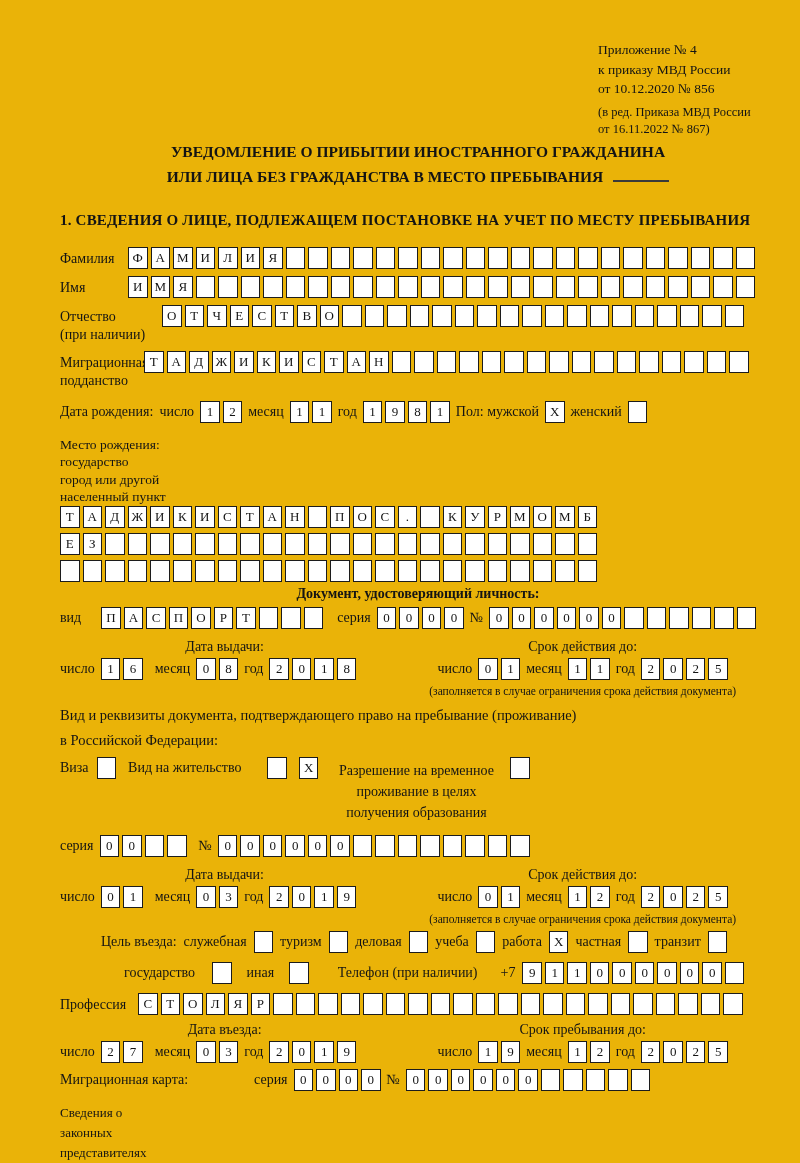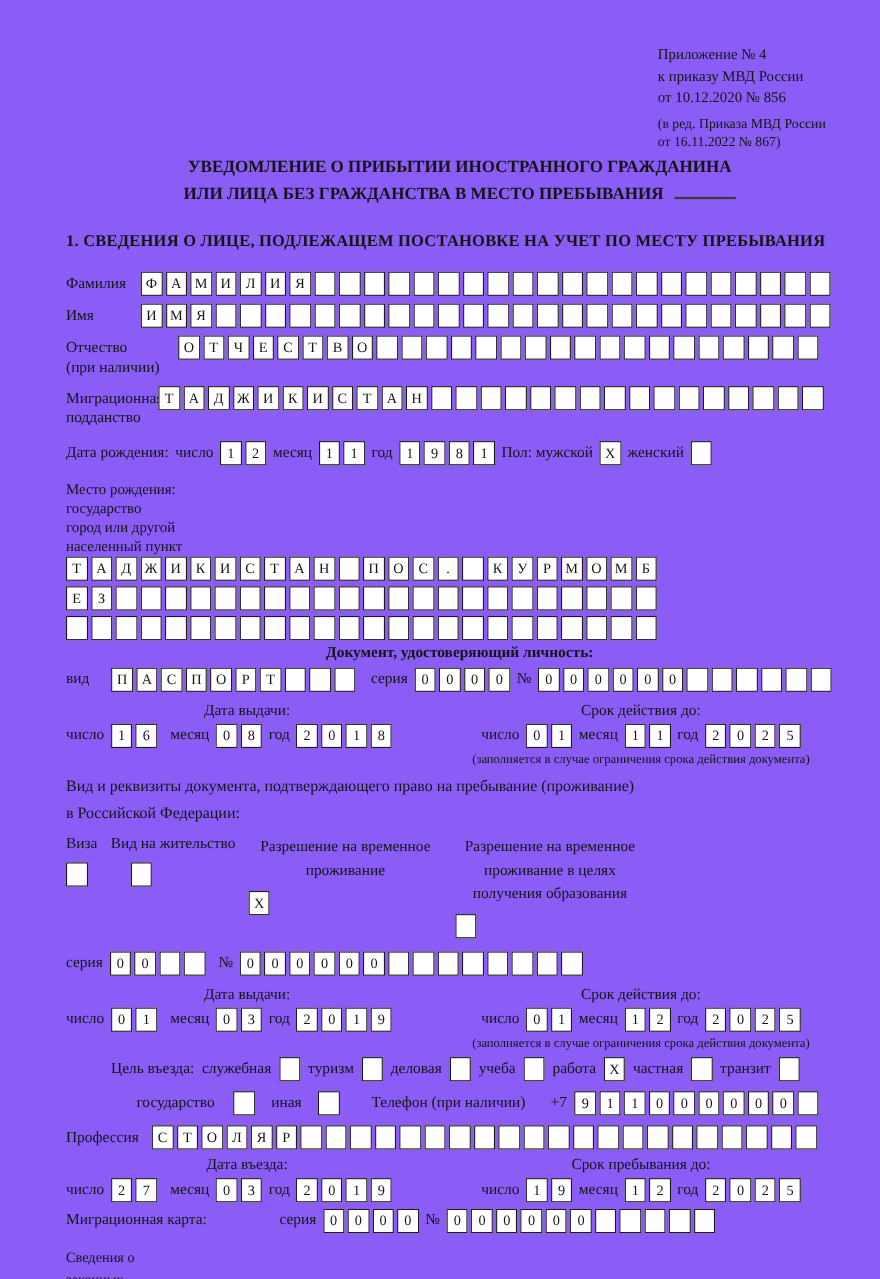--- a/index.html
+++ b/index.html
@@ -1,18 +1,18 @@
 <!DOCTYPE html>
 <html><head>
 <meta charset="utf-8">
 <style>
   * { margin:0; padding:0; box-sizing:border-box; }
   html,body { background:#fff; }
   .page {
-    width:800px; height:1163px; background:#8b5cf6; color:#141414;
+    width:800px; height:1163px; background:#eab308; color:#141414;
     font-family:"Liberation Serif","DejaVu Serif",serif;
     padding:40px 24px 8px 60px; overflow:hidden; position:relative;
   }
   
   .annex { margin-left:auto; width:178px; font-size:13.5px; line-height:1.45; }
   .annex-ed { font-size:12.5px; margin-top:5px; line-height:1.4; }
   .forma { text-align:right; font-weight:bold; font-size:15px; margin:20px 10px 14px 0; letter-spacing:.3px; }
   
   .title { text-align:center; font-weight:bold; font-size:15.5px; line-height:1.65; margin-bottom:22px; }
   .blankline { display:inline-block; width:56px; border-bottom:2px solid #3a3a3a; margin-left:10px; height:.85em; }
@@ -34,21 +34,21 @@
   .inl .lab { flex:none; }
   .doc-head { text-align:center; font-weight:bold; font-size:14px; margin:2px 0 5px 0; }
   .datepair { display:flex; margin-bottom:6px; }
   .dcol { display:flex; flex-direction:column; gap:3px; }
   .dcol.left { width:46%; }
   .dcol.right { width:54%; }
   .dhead { text-align:center; font-size:14px; }
   .dnote { text-align:center; font-size:11.5px; margin-top:2px; }
   .intro { font-size:14.5px; line-height:1.75; margin-bottom:3px; }
   .opts { display:flex; align-items:flex-start; gap:12px; font-size:14px; margin-bottom:12px; }
-  .opt { display:flex; align-items:flex-start; gap:8px;flex-direction:column; }
+  .opt { display:flex; align-items:flex-start; gap:8px; }
   .opt-label { padding-top:3px; }
   .opt-label.center { text-align:center; line-height:1.5; }
   .wo170 { width:176px; } .wo180 { width:172px; }
   .purpose { display:flex; align-items:center; gap:7px; font-size:14px; margin-bottom:9px; flex-wrap:nowrap;margin-left:41px; }
   .indent65 { margin-left:64px; }
   .mig-gap { width:54px; flex:none; } .mb10 { margin-bottom:10px; } .mb4 { margin-bottom:4px;flex-direction:column; }
 </style>
 </head>
 <body>
 
@@ -429,21 +429,20 @@
           <span class="cell"></span>
         </span>
     </div>
     <div class="opt">
       <span class="opt-label">Вид на жительство</span>
       <span class="cellrow" style="margin-left:18px">
           <span class="cell"></span>
         </span>
     </div>
     <div class="opt">
-      <span class="opt-label center wo170">Разрешение на временное проживание</span>
       <span class="cellrow">
           <span class="cell">X</span>
         </span>
     </div>
     <div class="opt">
       <span class="opt-label center wo180">Разрешение на временное проживание в целях получения образования</span>
       <span class="cellrow">
           <span class="cell"></span>
         </span>
     </div>

